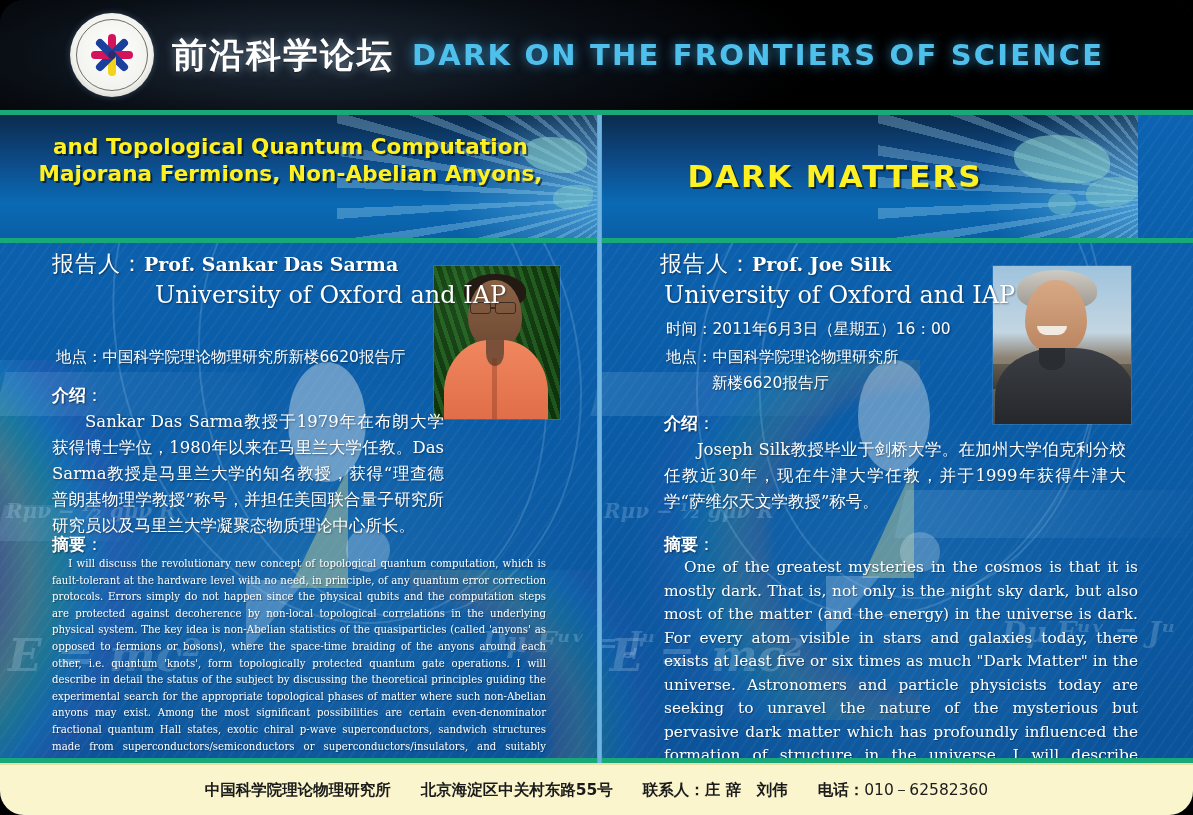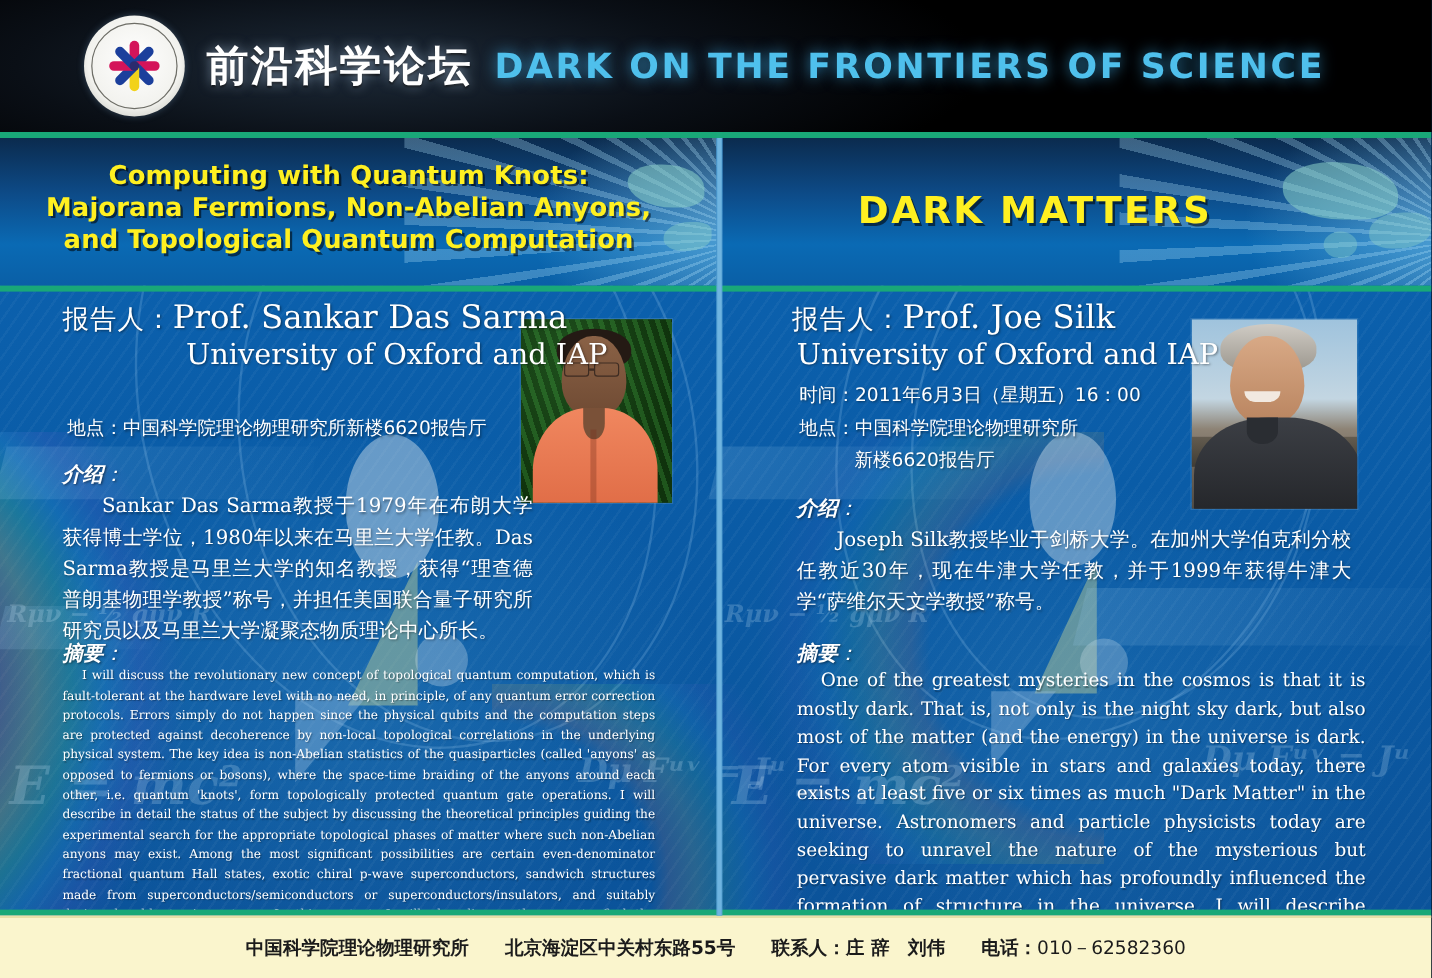--- a/index.html
+++ b/index.html
@@ -7,20 +7,21 @@
     width: 1193px; height: 815px;
     background: #000;
     font-family: "Liberation Sans", sans-serif;
     overflow: hidden;
   }
   .poster {
     position: relative;
     width: 1193px; height: 815px;
     background: #0b1a2e;
     overflow: hidden;
+    border-radius: 24px;
   }
 
   
   .header {
     position: absolute; left: 0; top: 0;
     width: 1193px; height: 110px;
     background:
       radial-gradient(ellipse 520px 120px at 300px 55px, #1d2a38 0%, #0a0f16 55%, #000 100%),
       #000;
     overflow: hidden;
@@ -156,21 +157,21 @@
 
   
   .titlebar {
     position: absolute; top: 115px; height: 123px;
     overflow: hidden;
     background:
       radial-gradient(ellipse 300px 170px at 105% 60%, rgba(150,215,245,.55) 0%, rgba(25,110,175,0) 62%),
       linear-gradient(180deg, #0b2b4e 0%, #0d4b88 38%, #0a6ab4 72%, #0a5fa6 100%);
   }
   .titlebar.left  { left: 0;   width: 597px; }
-  .titlebar.right { left: 602px; width: 591px; }
+  .titlebar.right { left: 602px; width: 536px; }
   .rays {
     position: absolute; right: -40px; top: -60px;
     width: 300px; height: 260px;
     background: repeating-conic-gradient(from 200deg at 100% 55%,
       rgba(175,225,250,.30) 0deg 2deg, rgba(175,225,250,0) 2deg 6deg);
     pointer-events: none;
   }
   .continent {
     position: absolute;
     background: rgba(140,210,200,.55);
@@ -207,43 +208,42 @@
     text-shadow: 1px 1px 2px rgba(0,0,0,.45);
     text-align: center;
   }
   .lbl-cn {
     font-family: "DejaVu Sans", sans-serif;
     font-size: 22px;
     letter-spacing: 1px;
   }
   .speaker-name {
     font-family: "DejaVu Serif", serif;
-    font-weight: normal;
-    font-size: 27px;
+    font-weight: bold;
+    font-size: 19px;
   }
   .affil {
     font-family: "DejaVu Serif", serif;
     font-size: 24px;
     color: #ffffff;
     text-shadow: 1px 1px 2px rgba(0,0,0,.4);
   }
   .meta {
     font-family: "DejaVu Sans", sans-serif;
     font-size: 15.5px;
     color: #ffffff;
     text-shadow: 1px 1px 2px rgba(0,0,0,.45);
     white-space: nowrap;
   }
   .sec-head {
     font-family: "DejaVu Sans", sans-serif;
     font-weight: bold;
     font-size: 17px;
     color: #ffffff;
     text-shadow: 1px 1px 2px rgba(0,0,0,.5);
-    font-style: italic;
   }
   .intro-cn {
     font-family: "DejaVu Serif", serif;
     font-size: 16.5px;
     line-height: 26px;
     color: #ffffff;
     text-align: justify;
     text-shadow: 1px 1px 2px rgba(0,0,0,.4);
   }
   .abstract-en {
@@ -348,23 +348,22 @@
     <div class="formula" style="left:8px;top:520px;font-size:44px;">E = mc²</div>
     <div class="formula" style="left:610px;top:520px;font-size:44px;">E = mc²</div>
     <div class="formula" style="left:482px;top:516px;font-size:28px;">Dμ Fᵘᵛ = Jᵘ</div>
     <div class="formula" style="left:1002px;top:506px;font-size:28px;">Dμ Fᵘᵛ = Jᵘ</div>
 
     <div class="titlebar left" style="top:5px;">
       <div class="rays"></div>
       <div class="continent" style="right:10px;top:22px;width:64px;height:36px;border-radius:40% 55% 30% 60%;"></div>
       <div class="continent" style="right:4px;top:70px;width:40px;height:24px;border-radius:55% 30% 50% 40%;opacity:.8;"></div>
       <div class="talk-title left">
-        <div>Computing with Quantum Knots:</div>
+        <div>and Topological Quantum Computation</div>
         <div>Majorana Fermions, Non-Abelian Anyons,</div>
-        <div>and Topological Quantum Computation</div>
       </div>
     </div>
 
     <div class="titlebar right" style="top:5px;">
       <div class="rays"></div>
       <div class="continent" style="right:28px;top:20px;width:96px;height:48px;border-radius:45% 60% 35% 55%;"></div>
       <div class="continent" style="right:0px;top:62px;width:52px;height:30px;border-radius:55% 35% 55% 35%;opacity:.75;"></div>
       <div class="continent" style="right:62px;top:78px;width:28px;height:22px;border-radius:50%;opacity:.7;"></div>
       <div class="talk-title right">
         <div>DARK MATTERS</div>

